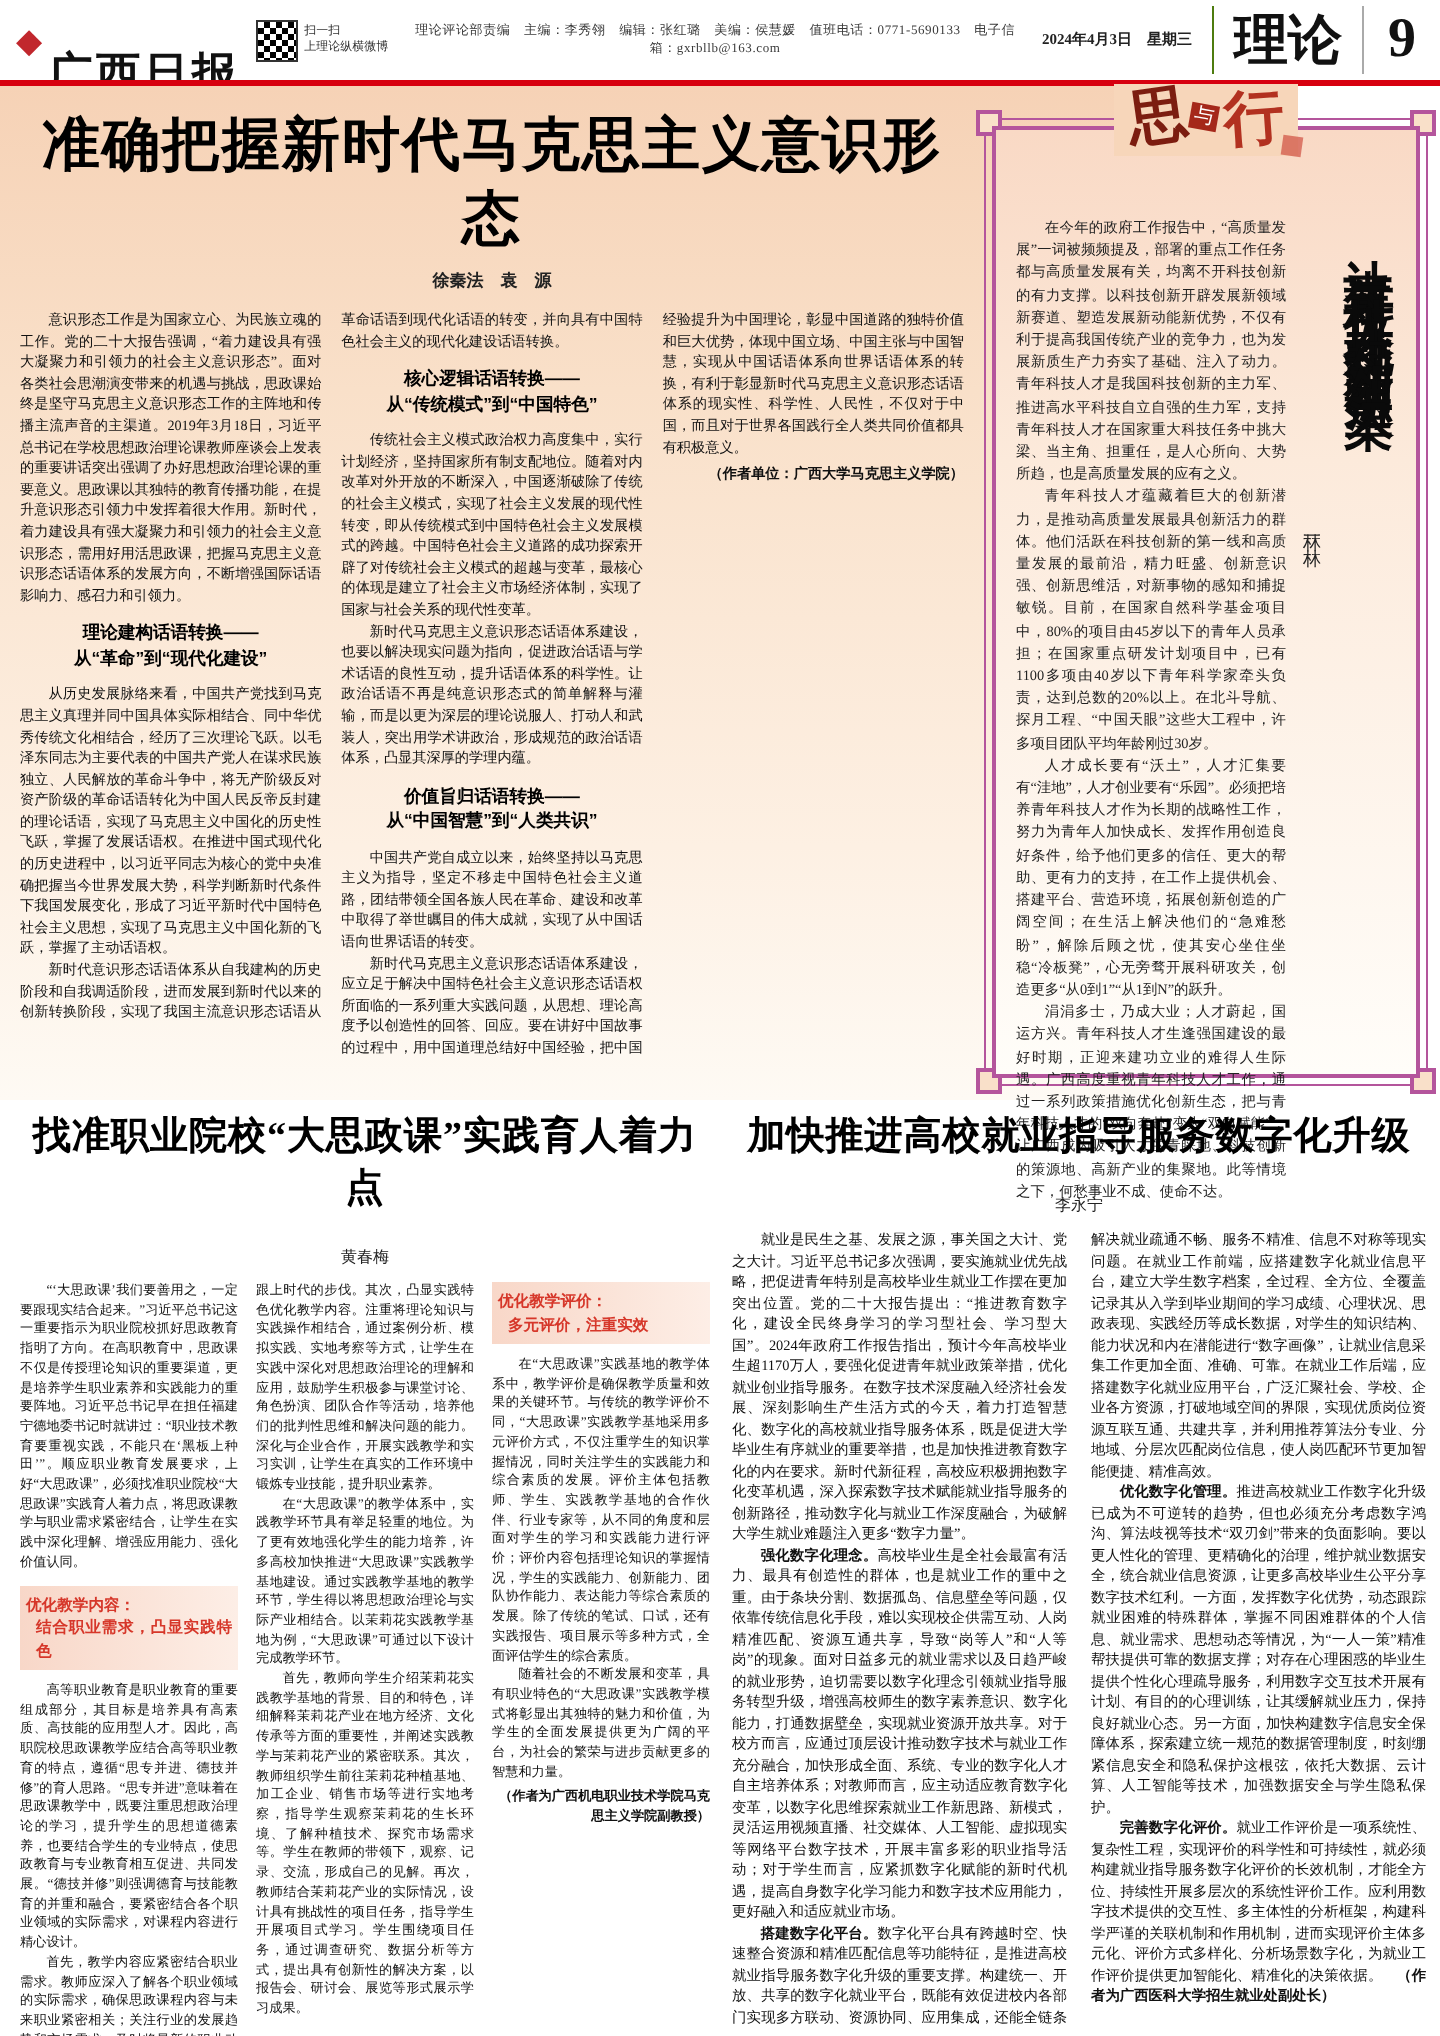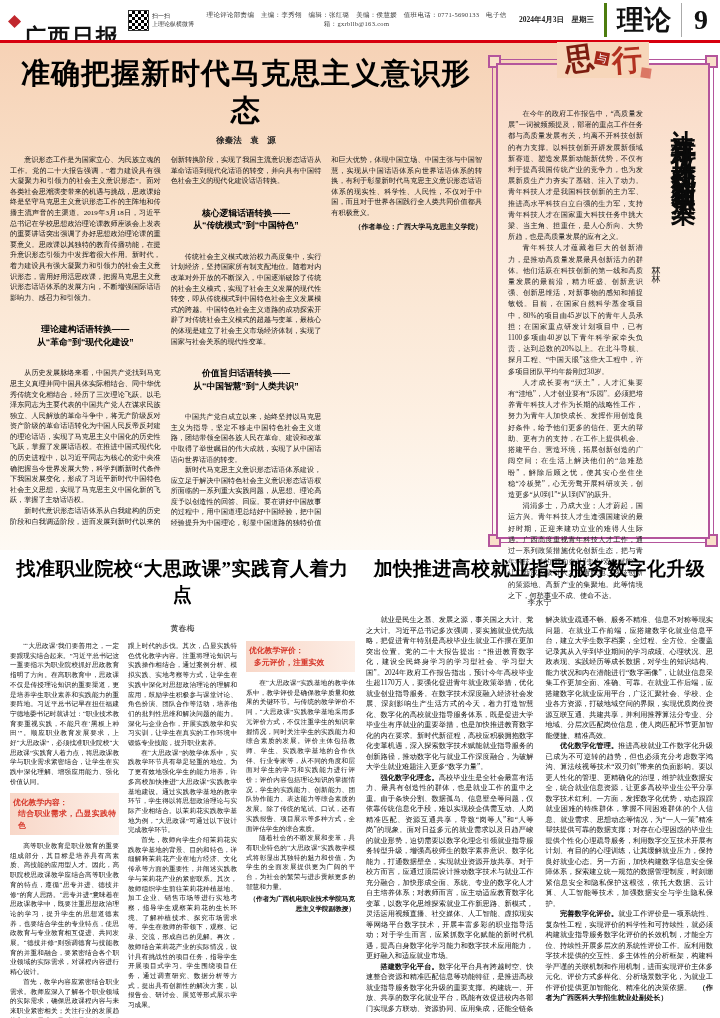--- a/index.html
+++ b/index.html
@@ -11,37 +11,37 @@
   .brand{display:flex;align-items:center;}
   .diamond{color:#c1272d;font-size:17px;line-height:1;margin-right:3px;}
   .paper-name{font-size:22px;font-weight:bold;letter-spacing:2px;font-family:"Liberation Serif",serif;margin-top:34px;}
   .qr{width:19px;height:19px;margin-left:8px;border:1px solid #333;
       background:conic-gradient(#000 25%,#fff 0 50%,#000 0 75%,#fff 0);background-size:6px 6px;}
   .qr-caption{font-size:6px;line-height:8px;color:#333;margin-left:3px;}
   .staff{flex:1;text-align:center;font-size:6.5px;color:#3a3a3a;padding:0 8px;letter-spacing:.3px;}
   .header-right{display:flex;align-items:center;height:100%;}
   .date-block{font-size:7.5px;font-weight:bold;color:#222;margin-right:10px;white-space:nowrap;}
   .section-name{font-size:27px;font-weight:900;font-family:"Liberation Sans",sans-serif;
-                border-left:3px solid #4d7c0f;padding:0 10px;line-height:34px;}
+                border-left:1px solid #4d7c0f;padding:0 10px;line-height:34px;}
   .page-num{font-size:28px;font-weight:700;border-left:1px solid #aaa;padding:0 4px 0 12px;line-height:34px;}
   .red-rule{position:absolute;top:40px;left:0;width:720px;height:3px;background:#d7000f;}
 
   
   .top-section{position:absolute;top:43px;left:0;width:588px;height:507px;
     background:linear-gradient(180deg,#f6d2b6 0%,#f9e0c9 30%,#fdf0e3 75%,#fefaf4 100%);}
 
   .main-article{position:absolute;left:10px;top:12px;width:472px;}
   .main-title{text-align:center;font-family:"Liberation Sans",sans-serif;font-weight:900;
               font-size:29px;line-height:37px;letter-spacing:1px;color:#000;margin:0;}
   .main-byline{text-align:center;font-size:8.5px;font-weight:bold;margin:6px 0 8px;color:#222;}
   .main-cols{column-count:3;column-gap:10px;column-fill:auto;height:376px;overflow:hidden;
              font-size:7.1px;line-height:10.6px;text-align:justify;}
   .main-cols p{margin:0;text-indent:2em;}
   .black-sub{font-family:"Liberation Sans",sans-serif;font-weight:bold;font-size:8.8px;line-height:12.5px;
-             text-align:center;margin:20px 0;break-inside:avoid;text-indent:0;color:#000;}
+             text-align:center;margin:7px 0;break-inside:avoid;text-indent:0;color:#000;}
   .attr-line{font-weight:bold;text-indent:0 !important;text-align:right;margin-top:3px !important;}
 
   
   .think-box{position:absolute;left:492px;top:16px;width:220px;height:482px;border:1px solid #b4559c;}
   .think-inner{position:absolute;inset:3px;border:2px solid #b4559c;box-sizing:border-box;
     background:linear-gradient(180deg,#f9d9c5 0%,#fceadb 35%,#fffdf9 100%);
     padding:44px 8px 8px 10px;display:flex;}
   .corner{position:absolute;width:9px;height:9px;border:2px solid #b4559c;background:#f9e0c9;}
   .c-tl{top:-5px;left:-5px;} .c-tr{top:-5px;right:-5px;} .c-bl{bottom:-5px;left:-5px;} .c-br{bottom:-5px;right:-5px;}
   .logo{position:absolute;top:-18px;left:50%;transform:translateX(-50%);display:flex;align-items:flex-start;
@@ -111,20 +111,21 @@
           <span>理论建构话语转换——</span><br>
           <span>从“革命”到“现代化建设”</span>
         </h3>
         <p>从历史发展脉络来看，中国共产党找到马克思主义真理并同中国具体实际相结合、同中华优秀传统文化相结合，经历了三次理论飞跃。以毛泽东同志为主要代表的中国共产党人在谋求民族独立、人民解放的革命斗争中，将无产阶级反对资产阶级的革命话语转化为中国人民反帝反封建的理论话语，实现了马克思主义中国化的历史性飞跃，掌握了发展话语权。在推进中国式现代化的历史进程中，以习近平同志为核心的党中央准确把握当今世界发展大势，科学判断新时代条件下我国发展变化，形成了习近平新时代中国特色社会主义思想，实现了马克思主义中国化新的飞跃，掌握了主动话语权。</p>
         <p>新时代意识形态话语体系从自我建构的历史阶段和自我调适阶段，进而发展到新时代以来的创新转换阶段，实现了我国主流意识形态话语从革命话语到现代化话语的转变，并向具有中国特色社会主义的现代化建设话语转换。</p>
         <h3 class="black-sub">
           <span>核心逻辑话语转换——</span><br>
           <span>从“传统模式”到“中国特色”</span>
         </h3>
         <p>传统社会主义模式政治权力高度集中，实行计划经济，坚持国家所有制支配地位。随着对内改革对外开放的不断深入，中国逐渐破除了传统的社会主义模式，实现了社会主义发展的现代性转变，即从传统模式到中国特色社会主义发展模式的跨越。中国特色社会主义道路的成功探索开辟了对传统社会主义模式的超越与变革，最核心的体现是建立了社会主义市场经济体制，实现了国家与社会关系的现代性变革。</p>
+        <p>新时代马克思主义意识形态话语体系建设，也要以解决现实问题为指向，促进政治话语与学术话语的良性互动，提升话语体系的科学性。让政治话语不再是纯意识形态式的简单解释与灌输，而是以更为深层的理论说服人、打动人和武装人，突出用学术讲政治，形成规范的政治话语体系，凸显其深厚的学理内蕴。</p>
         <h3 class="black-sub">
           <span>价值旨归话语转换——</span><br>
           <span>从“中国智慧”到“人类共识”</span>
         </h3>
         <p>中国共产党自成立以来，始终坚持以马克思主义为指导，坚定不移走中国特色社会主义道路，团结带领全国各族人民在革命、建设和改革中取得了举世瞩目的伟大成就，实现了从中国话语向世界话语的转变。</p>
         <p>新时代马克思主义意识形态话语体系建设，应立足于解决中国特色社会主义意识形态话语权所面临的一系列重大实践问题，从思想、理论高度予以创造性的回答、回应。要在讲好中国故事的过程中，用中国道理总结好中国经验，把中国经验提升为中国理论，彰显中国道路的独特价值和巨大优势，体现中国立场、中国主张与中国智慧，实现从中国话语体系向世界话语体系的转换，有利于彰显新时代马克思主义意识形态话语体系的现实性、科学性、人民性，不仅对于中国，而且对于世界各国践行全人类共同价值都具有积极意义。</p>
         <p class="attr-line">（作者单位：广西大学马克思主义学院）</p>
       </div>
     </div>
 

